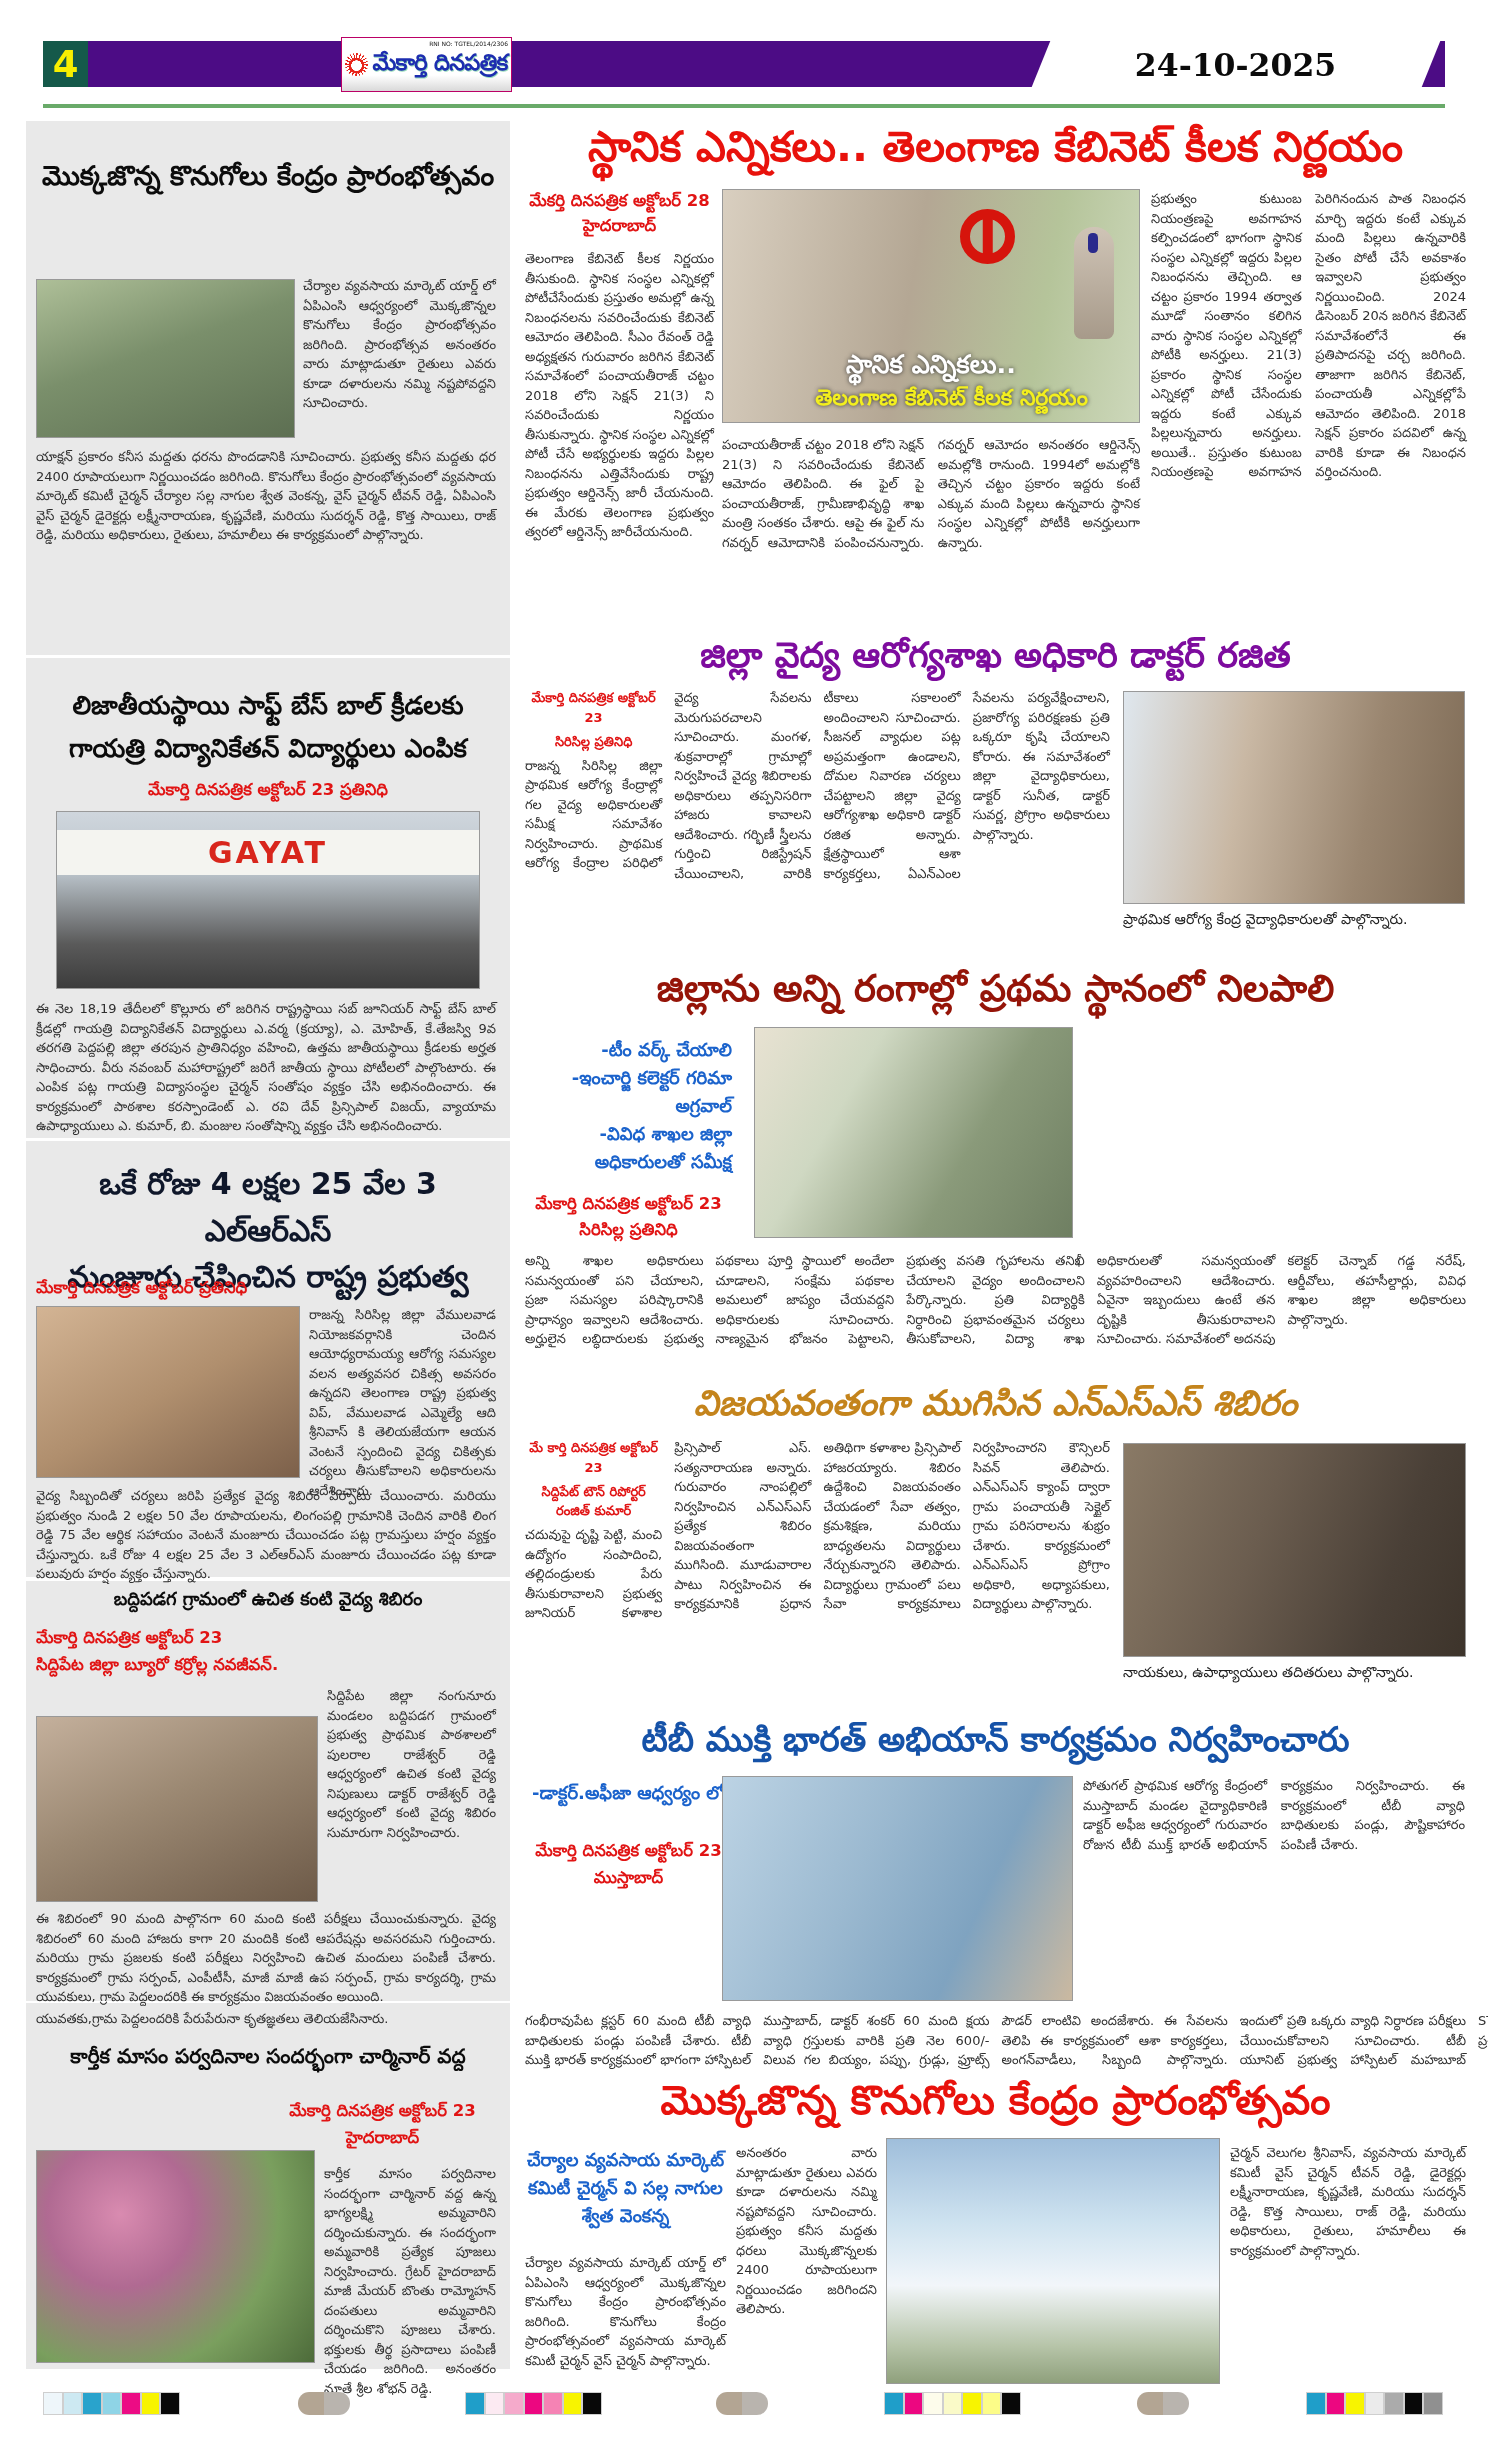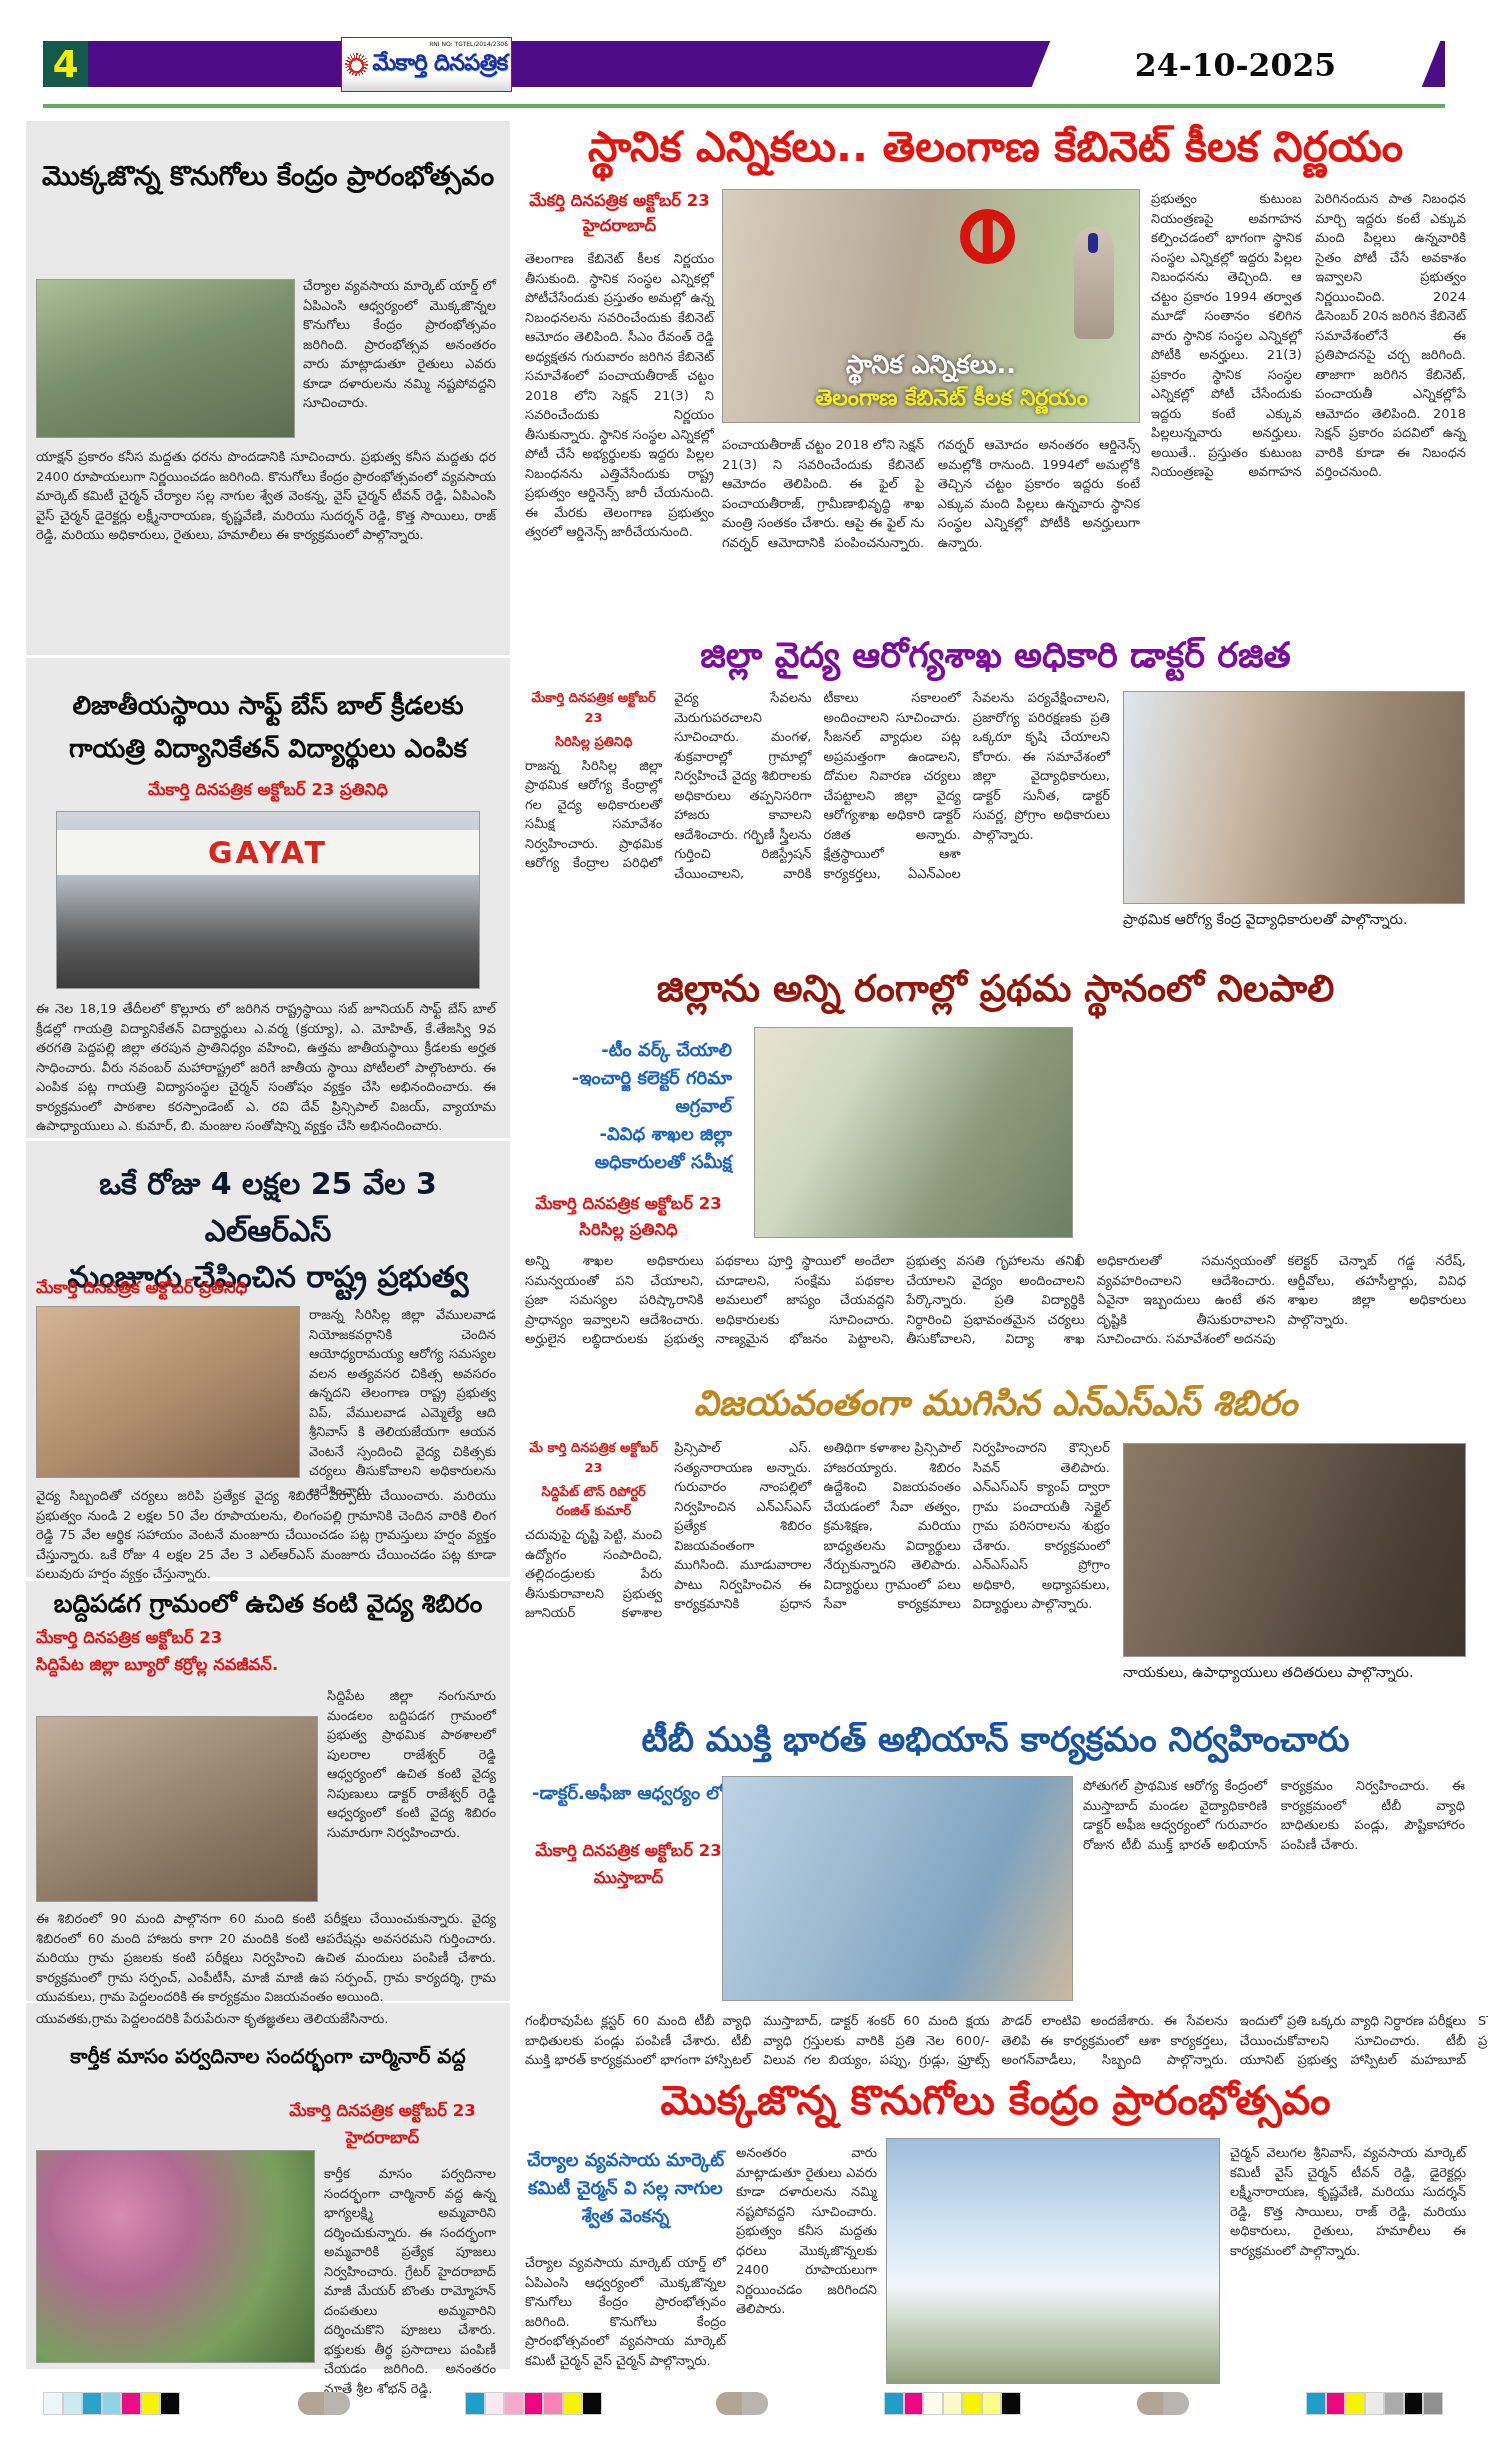--- a/index.html
+++ b/index.html
@@ -90,36 +90,36 @@
 
   <div class="hl" style="left:41px;top:1161px;width:454px;font-size:30px;color:#0f172a;line-height:1.55;">
     <span>ఒకే రోజు 4 లక్షల 25 వేల 3 ఎల్ఆర్ఎస్</span><br>
     <span>మంజూరు చేపించిన రాష్ట్ర ప్రభుత్వ విప్</span>
   </div>
   <div class="dl" style="left:36px;top:1276px;width:300px;text-align:left;">మేకార్తి దినపత్రిక అక్టోబర్ ప్రతినిధి</div>
   <div class="photo" style="left:36px;top:1306px;width:264px;height:172px;background:linear-gradient(150deg,#d3b494 0%,#b08f6e 50%,#7c604a 100%);"></div>
   <div class="body" style="left:309px;top:1305px;width:187px;height:176px;">రాజన్న సిరిసిల్ల జిల్లా వేములవాడ నియోజకవర్గానికి చెందిన ఆయోధ్యరామయ్య ఆరోగ్య సమస్యల వలన అత్యవసర చికిత్స అవసరం ఉన్నదని తెలంగాణ రాష్ట్ర ప్రభుత్వ విప్, వేములవాడ ఎమ్మెల్యే ఆది శ్రీనివాస్ కి తెలియజేయగా ఆయన వెంటనే స్పందించి వైద్య చికిత్సకు చర్యలు తీసుకోవాలని అధికారులను ఆదేశించారు.</div>
   <div class="body" style="left:36px;top:1486px;width:460px;height:84px;">వైద్య సిబ్బందితో చర్యలు జరిపి ప్రత్యేక వైద్య శిబిరం ఏర్పాటు చేయించారు. మరియు ప్రభుత్వం నుండి 2 లక్షల 50 వేల రూపాయలను, లింగంపల్లి గ్రామానికి చెందిన వారికి లింగ రెడ్డి 75 వేల ఆర్థిక సహాయం వెంటనే మంజూరు చేయించడం పట్ల గ్రామస్తులు హర్షం వ్యక్తం చేస్తున్నారు. ఒకే రోజు 4 లక్షల 25 వేల 3 ఎల్ఆర్ఎస్ మంజూరు చేయించడం పట్ల కూడా పలువురు హర్షం వ్యక్తం చేస్తున్నారు.</div>
 
-  <div class="hl" style="left:41px;top:1588px;width:454px;font-size:25px;color:#0c0c0c;">బద్దిపడగ గ్రామంలో ఉచిత కంటి వైద్య శిబిరం</div>
+  <div class="hl" style="left:41px;top:1588px;width:454px;font-size:18px;color:#0c0c0c;">బద్దిపడగ గ్రామంలో ఉచిత కంటి వైద్య శిబిరం</div>
   <div class="dl" style="left:36px;top:1626px;width:337px;text-align:left;">మేకార్తి దినపత్రిక అక్టోబర్ 23</div>
   <div class="dl" style="left:36px;top:1653px;width:390px;text-align:left;">సిద్దిపేట జిల్లా బ్యూరో కర్రోల్ల నవజీవన్.</div>
   <div class="photo" style="left:36px;top:1716px;width:282px;height:186px;background:linear-gradient(155deg,#c4b09c 0%,#9b8872 45%,#6d5a48 100%);"></div>
   <div class="body" style="left:327px;top:1686px;width:169px;height:217px;">సిద్దిపేట జిల్లా నంగునూరు మండలం బద్దిపడగ గ్రామంలో ప్రభుత్వ ప్రాథమిక పాఠశాలలో పులరాల రాజేశ్వర్ రెడ్డి ఆధ్వర్యంలో ఉచిత కంటి వైద్య నిపుణులు డాక్టర్ రాజేశ్వర్ రెడ్డి ఆధ్వర్యంలో కంటి వైద్య శిబిరం సుమారుగా నిర్వహించారు.</div>
   <div class="body" style="left:36px;top:1909px;width:460px;height:84px;">ఈ శిబిరంలో 90 మంది పాల్గొనగా 60 మంది కంటి పరీక్షలు చేయించుకున్నారు. వైద్య శిబిరంలో 60 మంది హాజరు కాగా 20 మందికి కంటి ఆపరేషన్లు అవసరమని గుర్తించారు. మరియు గ్రామ ప్రజలకు కంటి పరీక్షలు నిర్వహించి ఉచిత మందులు పంపిణీ చేశారు. కార్యక్రమంలో గ్రామ సర్పంచ్, ఎంపీటీసీ, మాజీ మాజీ ఉప సర్పంచ్, గ్రామ కార్యదర్శి, గ్రామ యువకులు, గ్రామ పెద్దలందరికి ఈ కార్యక్రమం విజయవంతం అయింది.</div>
   <div class="body" style="left:36px;top:2009px;width:460px;height:24px;">యువతకు,గ్రామ పెద్దలందరికి పేరుపేరునా కృతజ్ఞతలు తెలియజేసినారు.</div>
 
   <div class="hl" style="left:41px;top:2044px;width:454px;font-size:20px;color:#0c0c0c;">కార్తీక మాసం పర్వదినాల సందర్భంగా చార్మినార్ వద్ద</div>
   <div class="dl" style="left:270px;top:2099px;width:225px;">మేకార్తి దినపత్రిక అక్టోబర్ 23</div>
   <div class="dl" style="left:270px;top:2126px;width:225px;">హైదరాబాద్</div>
   <div class="photo" style="left:36px;top:2150px;width:279px;height:213px;background:radial-gradient(circle at 30% 30%,#d98bb0 0%,#b06a92 30%,#7a9f5e 65%,#4d6b3a 100%);"></div>
   <div class="body" style="left:324px;top:2164px;width:172px;height:199px;">కార్తీక మాసం పర్వదినాల సందర్భంగా చార్మినార్ వద్ద ఉన్న భాగ్యలక్ష్మి అమ్మవారిని దర్శించుకున్నారు. ఈ సందర్భంగా అమ్మవారికి ప్రత్యేక పూజలు నిర్వహించారు. గ్రేటర్ హైదరాబాద్ మాజీ మేయర్ బొంతు రామ్మోహన్ దంపతులు అమ్మవారిని దర్శించుకొని పూజలు చేశారు. భక్తులకు తీర్థ ప్రసాదాలు పంపిణీ చేయడం జరిగింది. అనంతరం మాతే శ్రీల శోభన్ రెడ్డి.</div>
 
   <div class="hl" style="left:525px;top:121px;width:941px;font-size:42px;color:#e8120c;">స్థానిక ఎన్నికలు.. తెలంగాణ కేబినెట్ కీలక నిర్ణయం</div>
-  <div class="dl" style="left:525px;top:189px;width:189px;">మేకర్తి దినపత్రిక అక్టోబర్ 23</div>
+  <div class="dl" style="left:525px;top:189px;width:189px;">మేకర్తి దినపత్రిక అక్టోబర్ 28</div>
   <div class="dl" style="left:525px;top:214px;width:189px;">హైదరాబాద్</div>
   <div class="body" style="left:525px;top:249px;width:189px;height:364px;">తెలంగాణ కేబినెట్ కీలక నిర్ణయం తీసుకుంది. స్థానిక సంస్థల ఎన్నికల్లో పోటీచేసేందుకు ప్రస్తుతం అమల్లో ఉన్న నిబంధనలను సవరించేందుకు కేబినెట్ ఆమోదం తెలిపింది. సీఎం రేవంత్ రెడ్డి అధ్యక్షతన గురువారం జరిగిన కేబినెట్ సమావేశంలో పంచాయతీరాజ్ చట్టం 2018 లోని సెక్షన్ 21(3) ని సవరించేందుకు నిర్ణయం తీసుకున్నారు. స్థానిక సంస్థల ఎన్నికల్లో పోటీ చేసే అభ్యర్థులకు ఇద్దరు పిల్లల నిబంధనను ఎత్తివేసేందుకు రాష్ట్ర ప్రభుత్వం ఆర్డినెన్స్ జారీ చేయనుంది. ఈ మేరకు తెలంగాణ ప్రభుత్వం త్వరలో ఆర్డినెన్స్ జారీచేయనుంది.</div>
   <div class="photo" style="left:722px;top:189px;width:418px;height:234px;background:linear-gradient(100deg,#d9cfc0 0%,#b4a794 45%,#b5c49a 75%,#cdd8bb 100%);padding-left:48px;">
     <div class="esym"></div>
     <div class="finger"></div>
     <div class="ovl">
       <span class="w">స్థానిక ఎన్నికలు..</span>
       <span class="y">తెలంగాణ కేబినెట్ కీలక నిర్ణయం</span>
     </div>
   </div>

